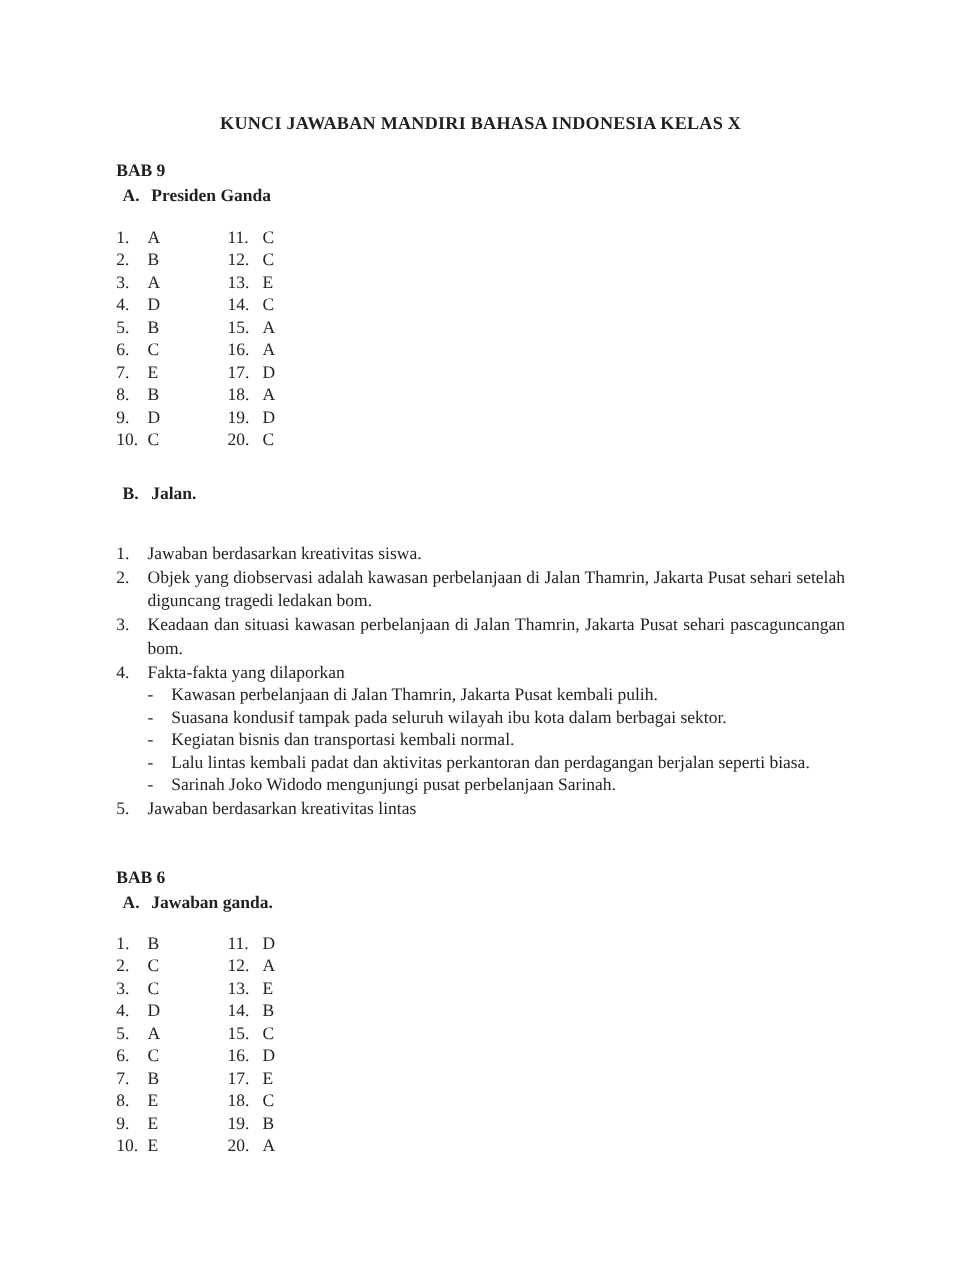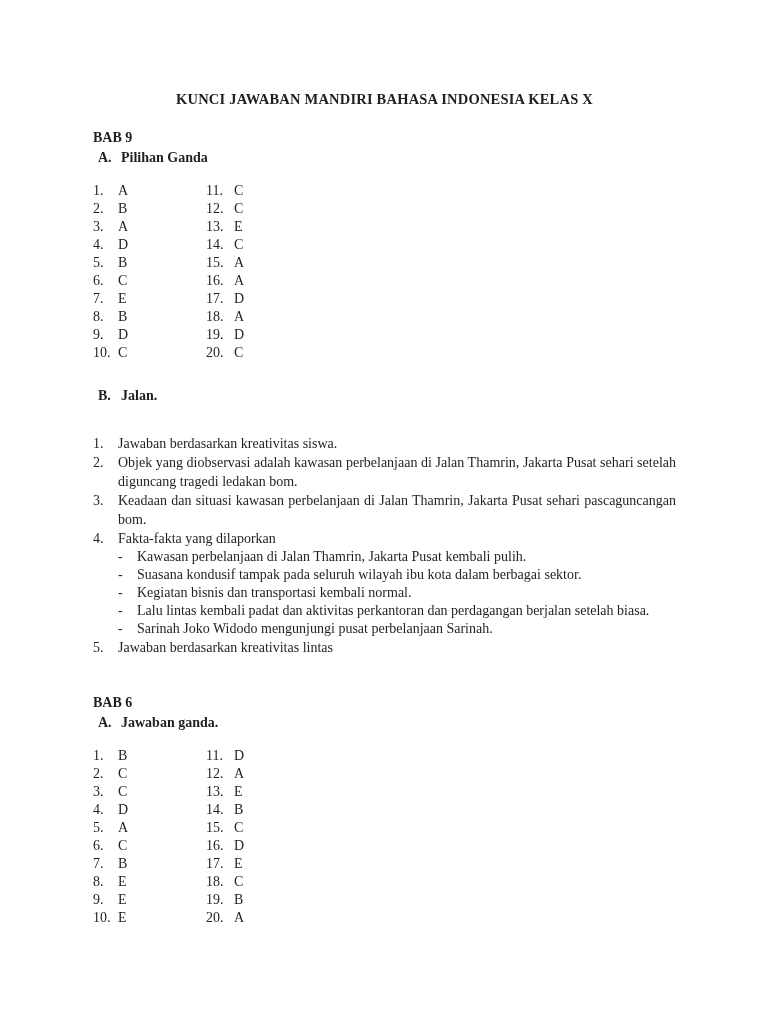--- a/index.html
+++ b/index.html
@@ -38,21 +38,21 @@
     font-weight: bold;
     line-height: 20px;
     display: flex;
     padding-left: 5px;
   }
   .sub-heading .marker { width: 23px; flex-shrink: 0; }
   .mc-list { margin-top: 14px; }
   .mc-row { display: flex; line-height: 18px; height: 18px; }
   .mc-row .num  { width: 25px; flex-shrink: 0; }
   .mc-row .ans  { width: 64px; flex-shrink: 0; }
-  .mc-row .num2 { width: 28px; flex-shrink: 0; margin-left: 24px; }
+  .mc-row .num2 { width: 28px; flex-shrink: 0; }
   .mc-row .ans2 { width: auto; }
   .essay-head { margin-top: 24px; }
   .essay-list { margin-top: 28px; }
   .essay-row { display: flex; line-height: 19px; }
   .essay-row .e-num { width: 25px; flex-shrink: 0; }
   .essay-row.indent1 { padding-left: 25px; line-height: 18px; }
   .essay-row.indent1 .e-num { width: 19px; }
   .e-text { flex: 1; }
   .e-text.justify { text-align: justify; text-align-last: left; }
   .chapter2 { margin-top: 36px; }
@@ -62,21 +62,21 @@
 
 <div class="page">
 
   <h1 class="title">KUNCI JAWABAN MANDIRI BAHASA INDONESIA KELAS X</h1>
 
   <section class="chapter">
     <div class="chap-heading">BAB 9</div>
 
     <div class="sub-heading">
       <span class="marker">A.</span>
-      <span>Pilihan Ganda</span>
+      <span>Presiden Ganda</span>
     </div>
 
     <div class="mc-list">
 
         <div class="mc-row">
           <span class="num">1.</span>
           <span class="ans">A</span>
           <span class="num2">11.</span>
           <span class="ans2">C</span>
         </div>
@@ -182,21 +182,21 @@
           <div class="e-text">Suasana kondusif tampak pada seluruh wilayah ibu kota dalam berbagai sektor.</div>
         </div>
 
         <div class="essay-row indent1">
           <span class="e-num">-</span>
           <div class="e-text">Kegiatan bisnis dan transportasi kembali normal.</div>
         </div>
 
         <div class="essay-row indent1">
           <span class="e-num">-</span>
-          <div class="e-text justify">Lalu lintas kembali padat dan aktivitas perkantoran dan perdagangan berjalan setelah biasa.</div>
+          <div class="e-text justify">Lalu lintas kembali padat dan aktivitas perkantoran dan perdagangan berjalan seperti biasa.</div>
         </div>
 
         <div class="essay-row indent1">
           <span class="e-num">-</span>
           <div class="e-text">Sarinah Joko Widodo mengunjungi pusat perbelanjaan Sarinah.</div>
         </div>
 
         <div class="essay-row">
           <span class="e-num">5.</span>
           <div class="e-text">Jawaban berdasarkan kreativitas lintas</div>

